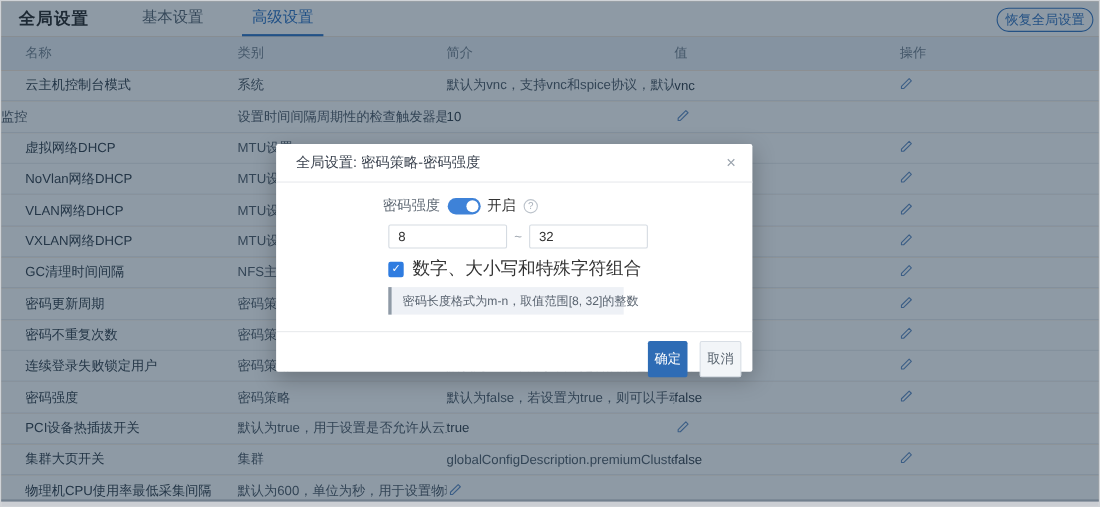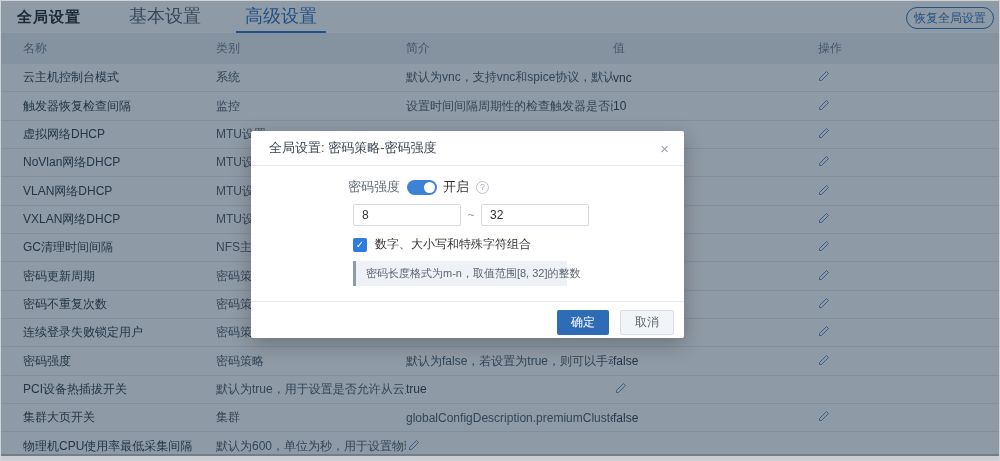--- a/index.html
+++ b/index.html
@@ -5,21 +5,21 @@
   * { margin:0; padding:0; box-sizing:border-box; }
   body { font-family:"Liberation Sans","DejaVu Sans",sans-serif; background:#f5f5f5; }
   .frame { position:relative; width:1000px; height:461px; margin:0 auto; background:#fdba74;
            border:1px solid #d0d3d7; overflow:hidden; }
 
   
   .app { position:absolute; inset:0; }
   .topbar { display:flex; align-items:center; height:32px; background:#fff; }
   .page-title { font-size:15px; font-weight:bold; color:#333; margin-left:16px; letter-spacing:1px; }
   .tabs { display:flex; height:100%; margin-left:26px; }
-  .tab { display:flex; align-items:center; padding:0 9px; margin:0 13px; font-size:18px;
+  .tab { display:flex; align-items:center; padding:0 9px; margin:0 13px; font-size:14px;
          color:#5f6b77; cursor:pointer; border-bottom:2px solid transparent; }
   .tab.active { color:#3a7bc8; border-bottom-color:#3a7bc8; }
   .restore-btn { position:absolute; right:5px; top:6px; height:22px; padding:0 7px; font-size:12px;
                  color:#3e7bc4; background:#fff; border:1px solid #3e7bc4; border-radius:11px; cursor:pointer; }
 
   .thead, .trow { display:grid; grid-template-columns:215px 190px 207px 203px 1fr; align-items:center; }
   .thead { height:31px; background:#eef2f7; color:#7b8794; font-size:12px; }
   .trow { height:28.35px; background:#fff; border-bottom:1px solid #e9ecef; font-size:12px; }
   .cell { white-space:nowrap; overflow:hidden; text-overflow:clip; padding-right:8px; }
   .c0 { padding-left:22px; color:#3f4a55; }
@@ -55,26 +55,26 @@
                font-size:9px; cursor:pointer; }
   .row-range { display:flex; align-items:center; margin-top:9px; }
   .range-input { width:108px; height:22px; border:1px solid #d5dbe2; border-radius:2px;
                  padding:0 8px; font-size:12px; color:#333; outline:none;
                  font-family:"Liberation Sans","DejaVu Sans",sans-serif; }
   .range-sep { width:20px; text-align:center; color:#99a1ab; font-size:12px; }
   .row-check { display:flex; align-items:center; margin-top:11px; height:15px; }
   .checkbox { display:inline-flex; align-items:center; justify-content:center; width:14px; height:14px;
               background:#2f7ce0; border-radius:2px; color:#fff; font-size:10px; font-weight:bold;
               cursor:pointer; }
-  .check-label { margin-left:8px; color:#333; font-size:12px; }
+  .check-label { margin-left:8px; color:#333; font-size:16px; }
   .note-box { width:214px; margin-top:9px; background:#eef1f6; border-left:3px solid #8f9aa6;
               padding:5px 10px; font-size:11px; color:#5a6470; white-space:nowrap; }
   .modal-footer { display:flex; justify-content:flex-end; align-items:center; gap:11px;
                   margin-top:15px; border-top:1px solid #e8eaed; padding:8px 10px; }
-  .btn { height:25px; padding:0 14px; font-size:12px; border-radius:2px; cursor:pointer; border:none; }
+  .btn { height:33px; padding:0 6px; font-size:12px; border-radius:2px; cursor:pointer; border:none; }
   .btn-ok { background:#2e6cb5; color:#fff; }
   .btn-cancel { background:#f2f5f8; color:#5a6570; border:1px solid #d8dee5; }
 </style>
 </head>
 <body>
 
 <div class="frame">
 
   <div class="app">
     <div class="topbar">
@@ -97,21 +97,20 @@
         <div class="trow">
           <span class="cell c0">云主机控制台模式</span>
           <span class="cell c1">系统</span>
           <span class="cell c2">默认为vnc，支持vnc和spice协议，默认为vnc，用...</span>
           <span class="cell c3">vnc</span>
           <span class="cell c4"><span class="edit-icon"><svg width="12" height="12" viewBox="0 0 24 24" fill="none" stroke="#6a93c7" stroke-width="2" stroke-linejoin="round">
                 <path d="M17 3l4 4L7 21H3v-4L17 3z"></path>
               </svg></span></span>
         </div>
         <div class="trow">
-          <span class="cell c0">触发器恢复检查间隔</span>
           <span class="cell c1">监控</span>
           <span class="cell c2">设置时间间隔周期性的检查触发器是否已恢复, 单位...</span>
           <span class="cell c3">10</span>
           <span class="cell c4"><span class="edit-icon"><svg width="12" height="12" viewBox="0 0 24 24" fill="none" stroke="#6a93c7" stroke-width="2" stroke-linejoin="round">
                 <path d="M17 3l4 4L7 21H3v-4L17 3z"></path>
               </svg></span></span>
         </div>
         <div class="trow">
           <span class="cell c0">虚拟网络DHCP</span>
           <span class="cell c1">MTU设置</span>

